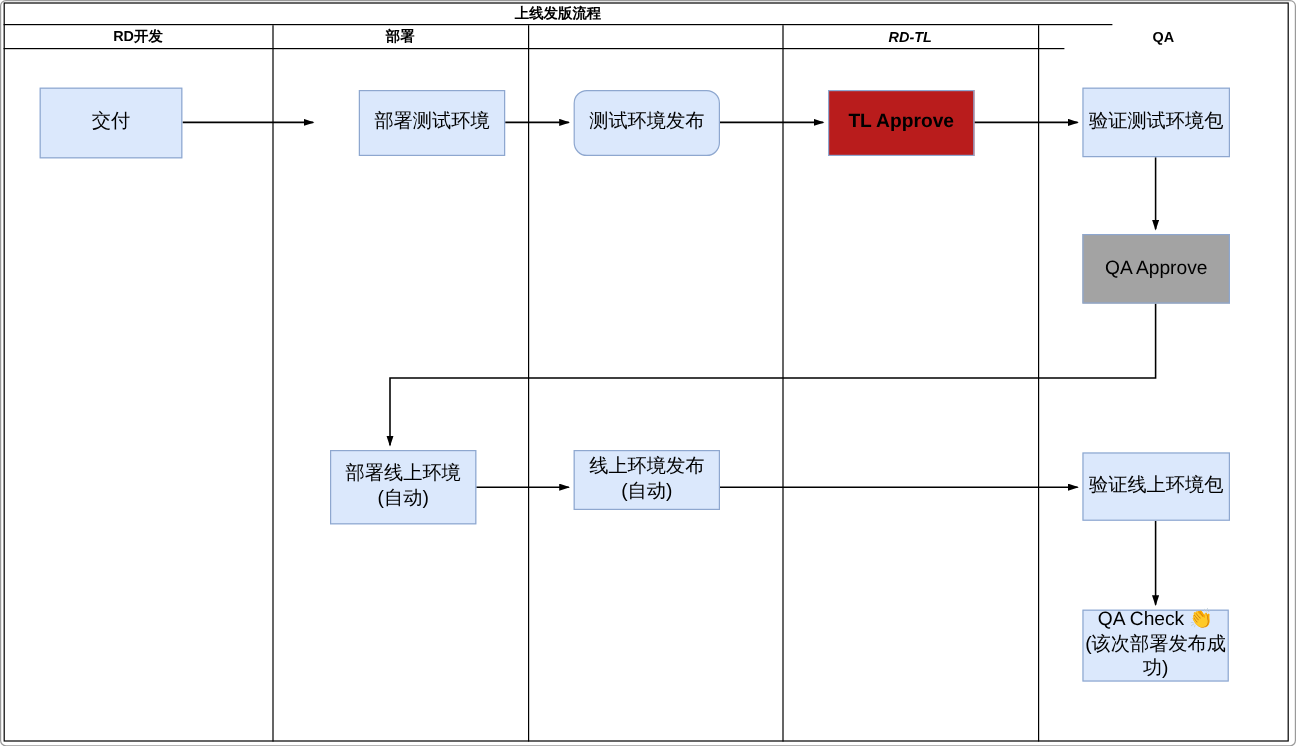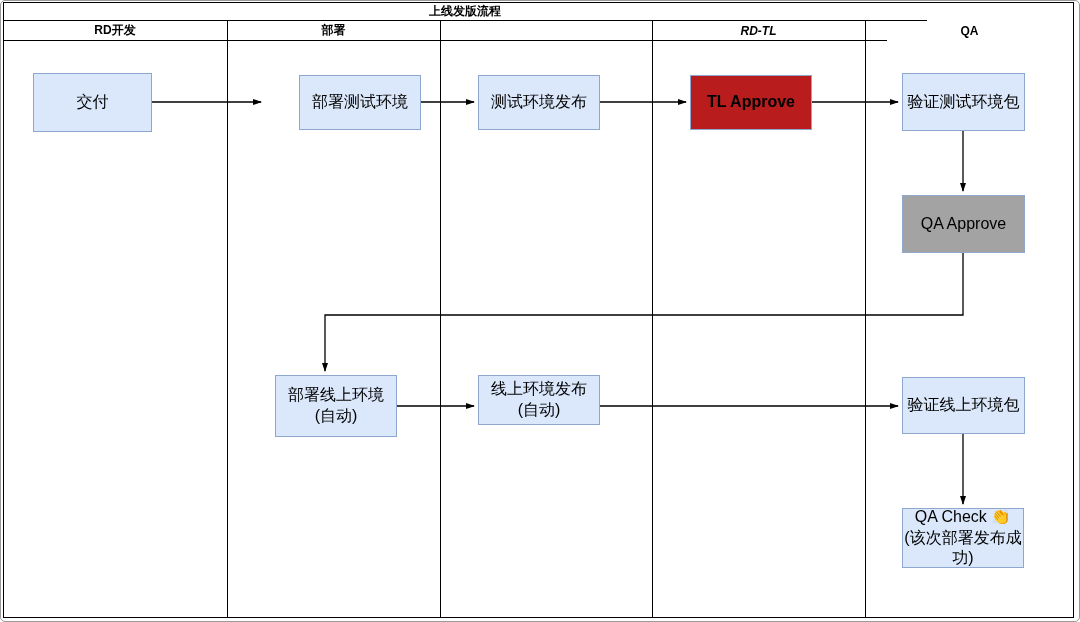--- a/index.html
+++ b/index.html
@@ -70,21 +70,21 @@
       <polyline points="812,102 898,102" fill="none" stroke="#000000" stroke-width="1.3" marker-end="url(#arw)"></polyline>
       <polyline points="963,131 963,191" fill="none" stroke="#000000" stroke-width="1.3" marker-end="url(#arw)"></polyline>
       <polyline points="963,253 963,315 325,315 325,371" fill="none" stroke="#000000" stroke-width="1.3" marker-end="url(#arw)"></polyline>
       <polyline points="387,406 474,406" fill="none" stroke="#000000" stroke-width="1.3" marker-end="url(#arw)"></polyline>
       <polyline points="600,406 898,406" fill="none" stroke="#000000" stroke-width="1.3" marker-end="url(#arw)"></polyline>
       <polyline points="963,434 963,504" fill="none" stroke="#000000" stroke-width="1.3" marker-end="url(#arw)"></polyline>
     </svg>
   <div id="nodes">
       <div class="node" style="left: 33px; top: 73px; width: 119px; height: 59px; background: rgb(219, 232, 252); border-color: rgb(142, 167, 207);">交付</div>
       <div class="node" style="left: 265px; top: 75px; width: 122px; height: 55px; background: rgb(219, 232, 252); border-color: rgb(142, 167, 207); margin-left: 34px;">部署测试环境</div>
-      <div class="node" style="left: 478px; top: 75px; width: 122px; height: 55px; background: rgb(219, 232, 252); border-color: rgb(142, 167, 207);">测试环境发布</div>
+      <div class="node" style="left: 478px; top: 75px; width: 122px; height: 55px; background: rgb(219, 232, 252); border-color: rgb(142, 167, 207); border-radius: 11px;">测试环境发布</div>
       <div class="node" style="left: 690px; top: 75px; width: 122px; height: 55px; background: #b91c1c; border-color: rgb(142, 167, 207); font-weight: bold;">TL Approve</div>
       <div class="node" style="left: 902px; top: 73px; width: 123px; height: 58px; background: rgb(219, 232, 252); border-color: rgb(142, 167, 207);">验证测试环境包</div>
       <div class="node" style="left: 902px; top: 195px; width: 123px; height: 58px; background: #a3a3a3; border-color: rgb(142, 167, 207);">QA Approve</div>
       <div class="node" style="left: 275px; top: 375px; width: 122px; height: 62px; background: rgb(219, 232, 252); border-color: rgb(142, 167, 207);">部署线上环境
 (自动)</div>
       <div class="node" style="left: 478px; top: 375px; width: 122px; height: 50px; background: rgb(219, 232, 252); border-color: rgb(142, 167, 207);">线上环境发布
 (自动)</div>
       <div class="node" style="left: 902px; top: 377px; width: 123px; height: 57px; background: rgb(219, 232, 252); border-color: rgb(142, 167, 207);">验证线上环境包</div>
       <div class="node" style="left: 902px; top: 508px; width: 122px; height: 60px; background: rgb(219, 232, 252); border-color: rgb(142, 167, 207);">QA Check 👏
 (该次部署发布成功)</div>

